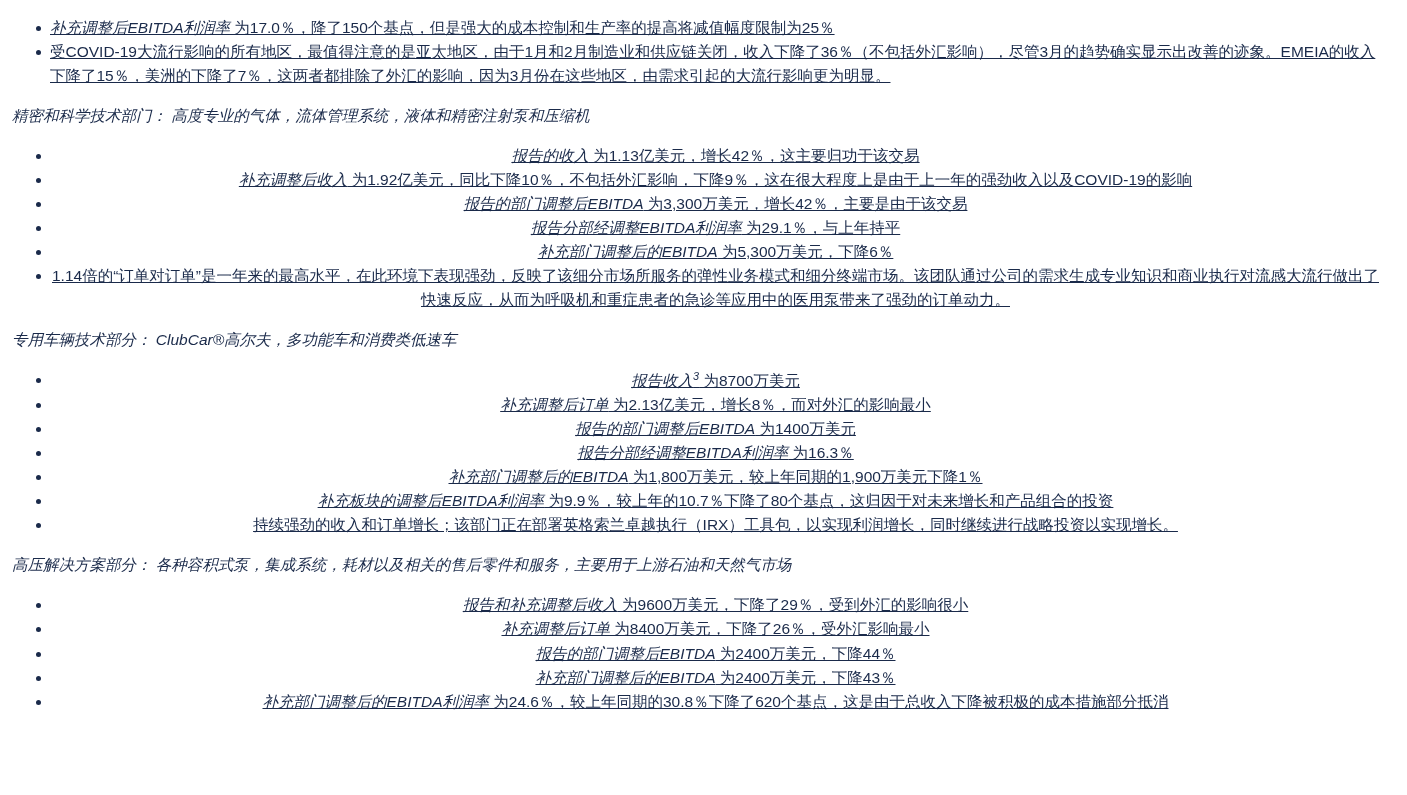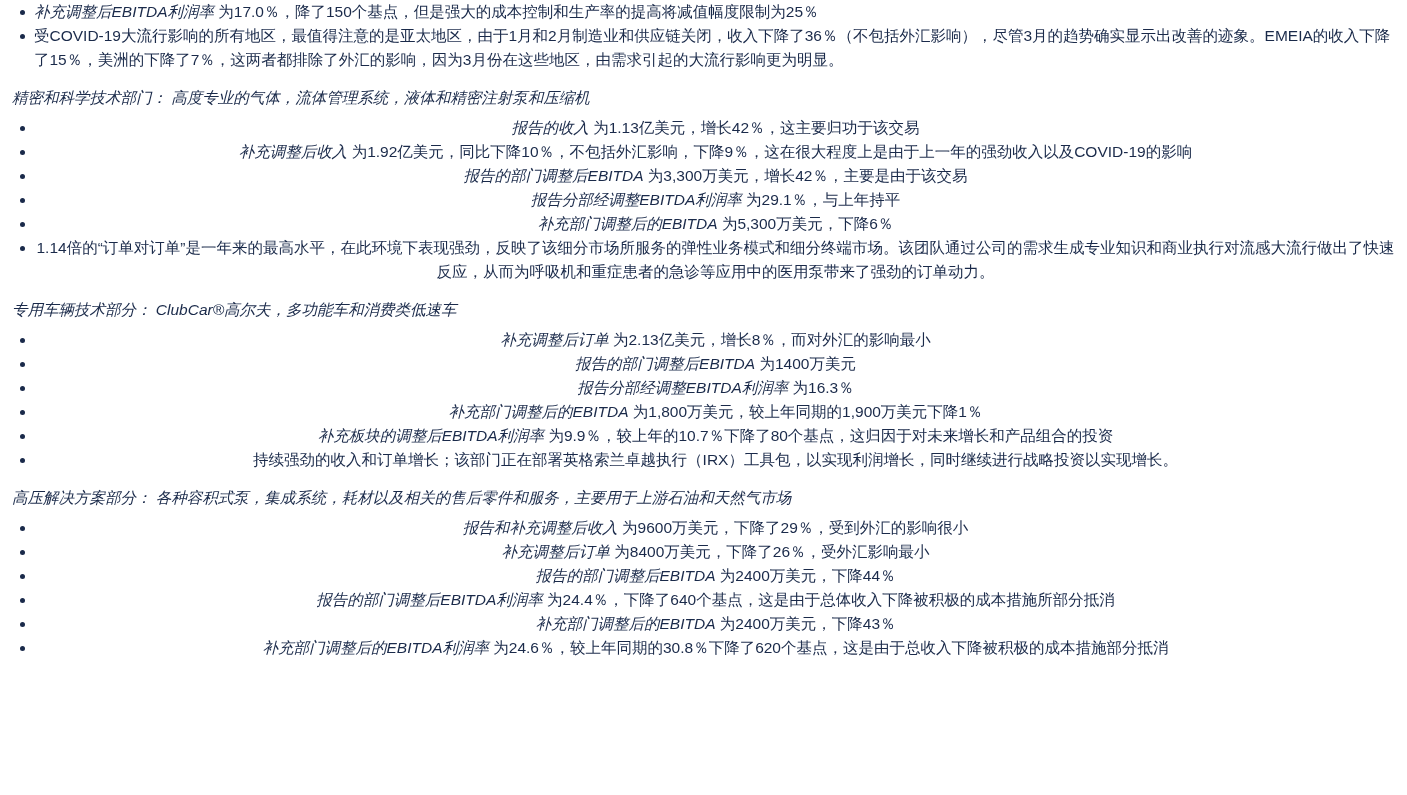--- a/index.html
+++ b/index.html
@@ -24,22 +24,23 @@
     margin: 0;
   }
   .section-heading {
     font-style: italic;
     margin: 14px 0 6px 0;
     padding-left: 12px;
     color: #1a2a4a;
   }
   ul.bullets {
     list-style: none;
-    margin: 0;
+    margin: 16px;
     padding: 0;
+    text-decoration: underline;
   }
   ul.bullets > li {
     position: relative;
     padding-left: 34px;
     margin: 0 0 0 0;
     color: #1a2a4a;
   }
   ul.bullets > li::before {
     content: "";
     position: absolute;
@@ -89,36 +90,36 @@
       <li><span class="it">补充部门调整后的EBITDA</span><span> 为5,300万美元，下降6％</span></li>
       <li><span>1.14倍的“订单对订单”是一年来的最高水平，在此环境下表现强劲，反映了该细分市场所服务的弹性业务模式和细分终端市场。该团队通过公司的需求生成专业知识和商业执行对流感大流行做出了快速反应，从而为呼吸机和重症患者的急诊等应用中的医用泵带来了强劲的订单动力。</span></li>
     </ul>
   </div>
 
   <div class="section">
     <p class="section-heading">
       <span class="it">专用车辆技术部分：</span><span> ClubCar®高尔夫，多功能车和消费类低速车</span>
     </p>
     <ul class="bullets tight">
+      <li><span class="it">报告收入</span><sup>3</sup><span> 为8700万美元</span></li>
       <li><span class="it">补充调整后订单</span><span> 为2.13亿美元，增长8％，而对外汇的影响最小</span></li>
       <li><span class="it">报告的部门调整后EBITDA</span><span> 为1400万美元</span></li>
       <li><span class="it">报告分部经调整EBITDA利润率</span><span> 为16.3％</span></li>
       <li><span class="it">补充部门调整后的EBITDA</span><span> 为1,800万美元，较上年同期的1,900万美元下降1％</span></li>
       <li><span class="it">补充板块的调整后EBITDA利润率</span><span> 为9.9％，较上年的10.7％下降了80个基点，这归因于对未来增长和产品组合的投资</span></li>
       <li><span>持续强劲的收入和订单增长；该部门正在部署英格索兰卓越执行（IRX）工具包，以实现利润增长，同时继续进行战略投资以实现增长。</span></li>
     </ul>
   </div>
 
   <div class="section">
     <p class="section-heading">
       <span class="it">高压解决方案部分：</span><span> 各种容积式泵，集成系统，耗材以及相关的售后零件和服务，主要用于上游石油和天然气市场</span>
     </p>
     <ul class="bullets tight">
       <li><span class="it">报告和补充调整后收入</span><span> 为9600万美元，下降了29％，受到外汇的影响很小</span></li>
       <li><span class="it">补充调整后订单</span><span> 为8400万美元，下降了26％，受外汇影响最小</span></li>
       <li><span class="it">报告的部门调整后EBITDA</span><span> 为2400万美元，下降44％</span></li>
-      <li><span class="it">报告的部门调整后EBITDA利润率</span><span> 为24.4％，下降了640个基点，这是由于总体收入下降被积极的成本措施所部分抵消</span></li>
       <li><span class="it">补充部门调整后的EBITDA</span><span> 为2400万美元，下降43％</span></li>
       <li><span class="it">补充部门调整后的EBITDA利润率</span><span> 为24.6％，较上年同期的30.8％下降了620个基点，这是由于总收入下降被积极的成本措施部分抵消</span></li>
     </ul>
   </div>
 
 </div>
 
 </body></html>

